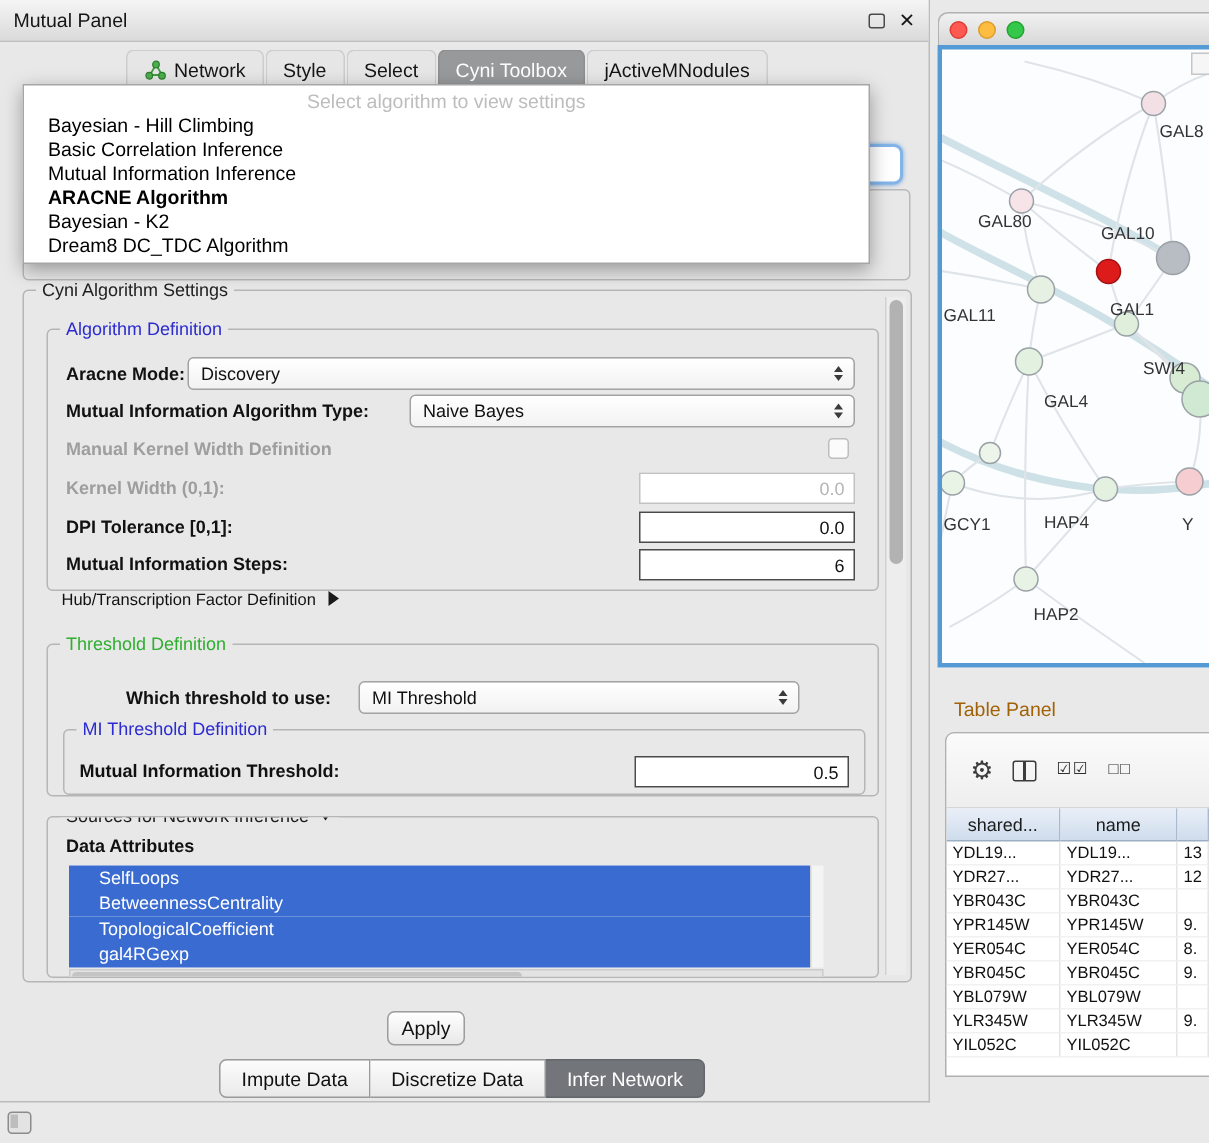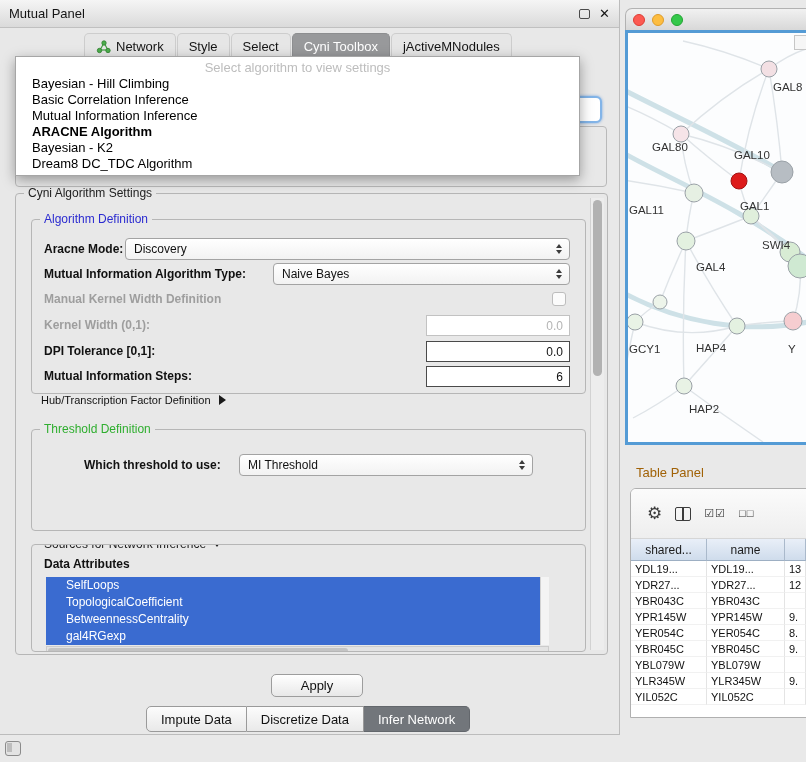--- a/index.html
+++ b/index.html
@@ -189,41 +189,46 @@
 
       <span class="flabel" style="left:52px;top:28px">Which threshold to use:</span>
       <div class="combo" style="left:207px;top:24px;width:294px">
         <span>MI Threshold</span>
         <span class="arr">
             <span class="tri-up"></span>
             <span class="tri-down"></span>
           </span>
       </div>
 
+      <div class="fs" style="left:10px;top:56px;width:535px;height:44px">
+        <span class="legend blue">MI Threshold Definition</span>
+        <span class="flabel" style="left:10px;top:20px">Mutual Information Threshold:</span>
+        <div class="field" style="left:380px;top:17px;width:143px">0.5</div>
+      </div>
     </div>
 
     <div class="fs" style="left:15px;top:350px;width:555px;height:108px;overflow:hidden">
       <span class="legend" style="color:#1a1a1a"><span>Sources for Network Inference</span><span class="tri-dn"></span></span>
 
       <span class="flabel" style="left:12px;top:12px">Data Attributes</span>
 
       <div class="attr-list" style="left:14px;top:32px;width:494px;height:68px">
         <div class="attr-item">SelfLoops</div>
+        <div class="attr-item">BetweennessCentrality</div>
         <div class="attr-item">TopologicalCoefficient</div>
-        <div class="attr-item">BetweennessCentrality</div>
         <div class="attr-item">gal4RGexp</div>
       </div>
       <div class="scroll-v" style="left:508px;top:32px;width:9px;height:68px;background:#f4f4f4"></div>
       <div class="scroll-h" style="left:14px;top:101px;width:503px;height:9px">
         <div class="thumb" style="left:1px;width:300px"></div>
       </div>
     </div>
   </div>
 
-  <div class="btn" style="left:271px;top:674px;width:92px">Apply</div>
+  <div class="btn" style="left:258px;top:674px;width:52px">Apply</div>
 
   <div class="segs">
     <div class="seg first">Impute Data</div>
     <div class="seg">Discretize Data</div>
     <div class="seg last active">Infer Network</div>
   </div>
 </div>
 
 <div id="netwin">
   <div id="net-titlebar">

